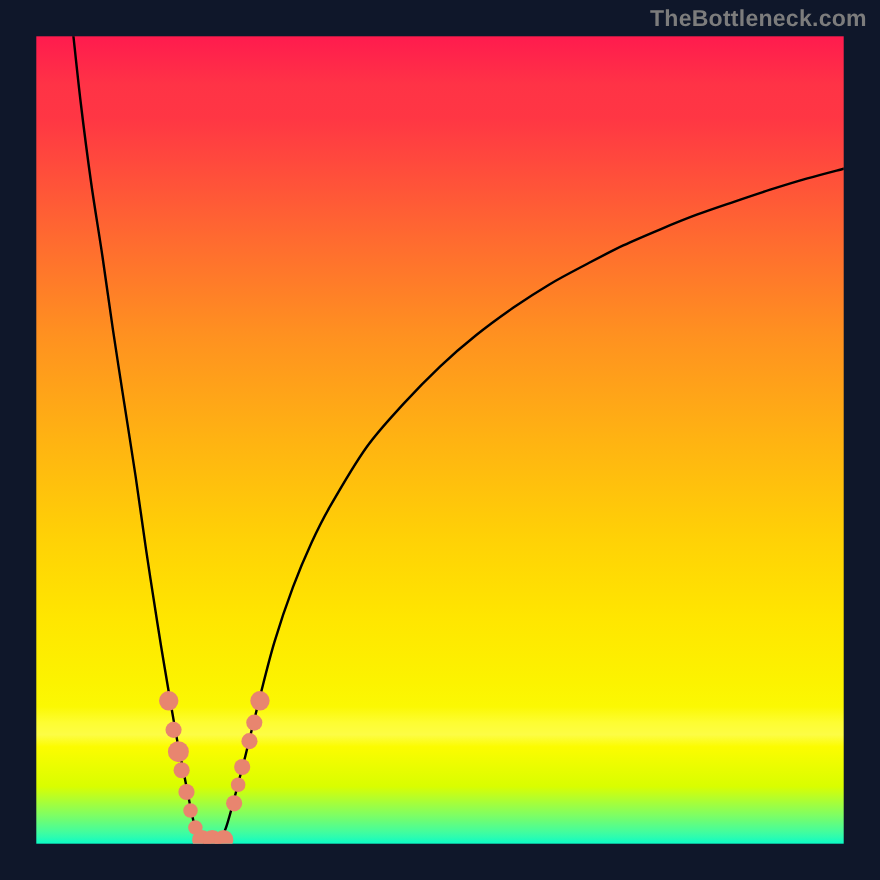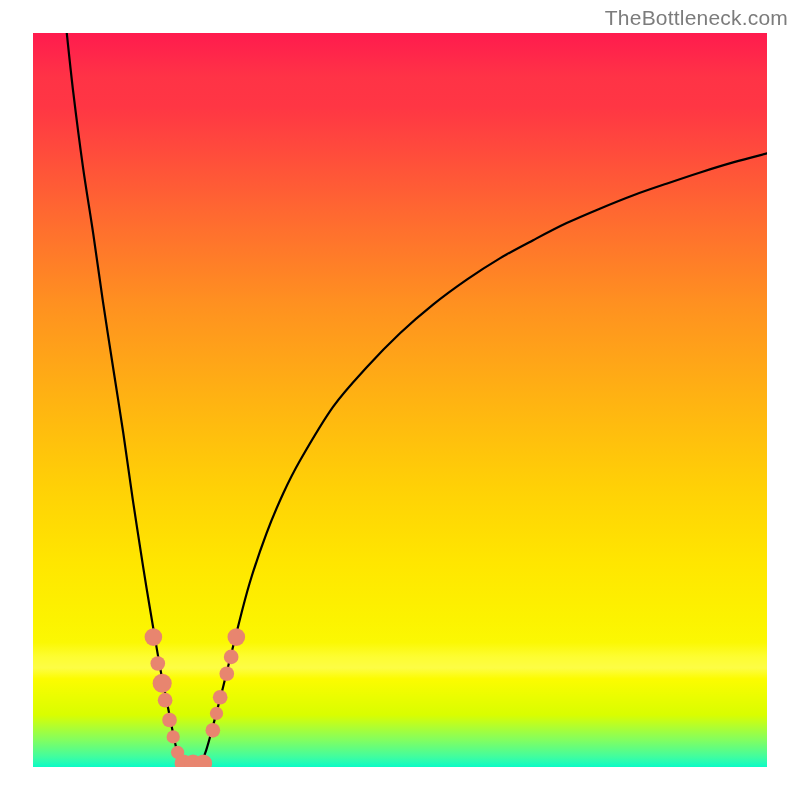--- a/index.html
+++ b/index.html
@@ -8,21 +8,22 @@
     width: 800px;
     height: 800px;
     overflow: hidden;
     background: #000;
     font-family: Arial, Helvetica, sans-serif;
   }
   .frame {
     position: absolute;
     left: 0; top: 0;
     width: 800px; height: 800px;
-    background: #ffffff;
+    background: #0f172a;
+    font-weight: bold;
   }
   .plot-area {
     position: absolute;
     left: 33px;
     top: 33px;
     width: 734px;
     height: 734px;
     
     background: linear-gradient(to bottom,
       #ff1b4e 0%,

